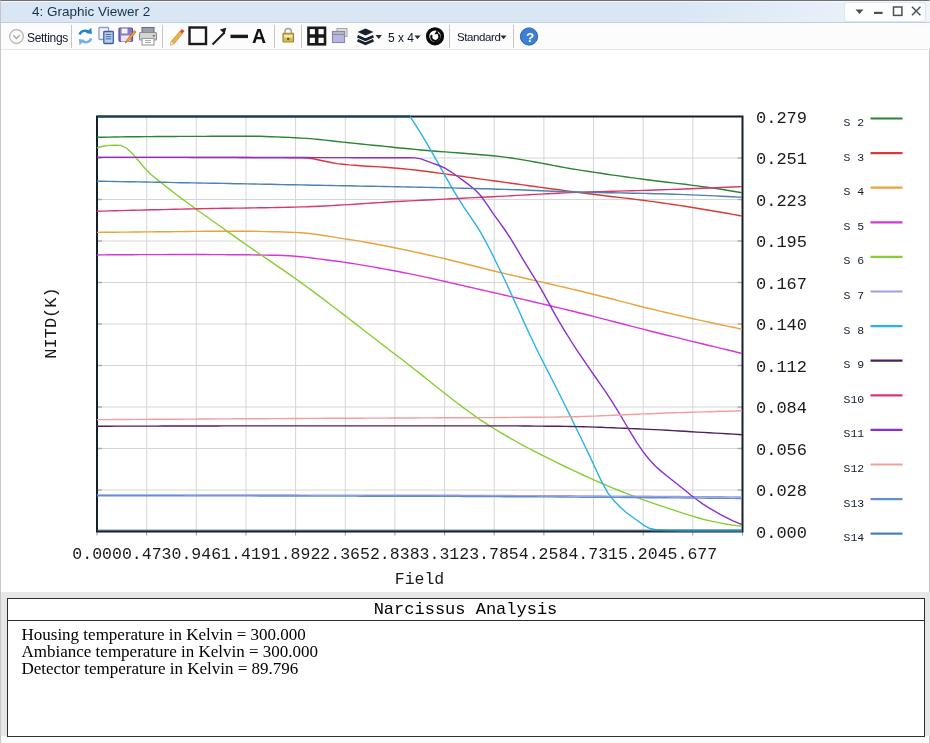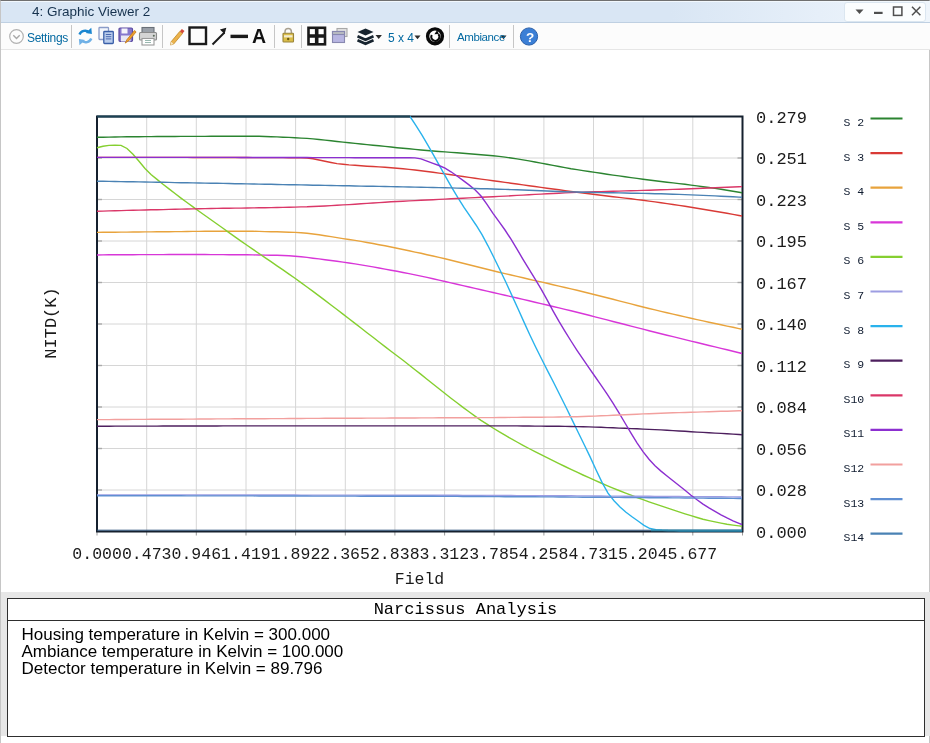--- a/index.html
+++ b/index.html
@@ -1,27 +1,27 @@
 <!DOCTYPE html>
 <html><head><meta charset="utf-8">
 <style>
 html,body{margin:0;padding:0;width:930px;height:743px;overflow:hidden;background:#fff;font-family:"Liberation Sans",sans-serif;}
 #win{position:absolute;left:0;top:0;width:930px;height:743px;border-left:1px solid #c6c6c6;border-right:1px solid #c6c6c6;border-top:1px solid #707070;box-sizing:border-box;}
 #titlebar{position:absolute;left:0;top:0;width:930px;height:22px;background:linear-gradient(90deg,#d9e6f4 0%,#d9e6f4 72%,#e6eff9 88%,#eff5fb 100%);border-bottom:1px solid #bfd0e2;box-shadow:inset 0 1px 0 #f2f8fd;box-sizing:border-box;}
 #title{position:absolute;left:31px;top:3px;font-size:13.5px;color:#16324e;}
 #btnpanel{position:absolute;left:843px;top:1px;width:82px;height:20px;background:#fbfdfe;border:1px solid #dbe6f0;border-radius:3px;box-sizing:border-box;}
 #toolbar{position:absolute;left:0;top:22px;width:930px;height:27px;background:#fcfcfc;border-bottom:1px solid #e6e6e6;box-sizing:border-box;}
 .sep{position:absolute;top:2px;width:1px;height:23px;background:#c6c6c6;}
-.tbtxt{position:absolute;top:8px;font-size:11.5px;color:#0369a1;}
+.tbtxt{position:absolute;top:8px;font-size:11.5px;color:#0f172a;}
 #plotsvg{position:absolute;left:0;top:49px;}
 #botpanel{position:absolute;left:0;top:591px;width:930px;height:144px;background:#e7e7e7;}
 #botbox{position:absolute;left:5.5px;top:6px;width:916px;height:136.5px;background:#fff;border:1.5px solid #2e2e2e;}
 #boxtitle{position:absolute;left:0;top:1px;width:100%;text-align:center;font-family:"Liberation Mono",monospace;font-size:17px;color:#000;}
 #boxsep{position:absolute;left:0;top:20.5px;width:100%;height:1.5px;background:#2e2e2e;}
-.boxline{position:absolute;left:14px;font-family:Liberation Sans, sans-serif;font-size:17px;color:#000;white-space:pre;}
+.boxline{position:absolute;left:14px;font-family:Liberation Serif, serif;font-size:17px;color:#000;white-space:pre;}
 </style></head><body>
 <div id="win">
 <div id="titlebar">
  <div id="title">4: Graphic Viewer 2</div>
  <div id="btnpanel"></div>
  <svg width="930" height="22" style="position:absolute;left:0;top:0">
   <path d="M854.5 8.5 l8 0 -4 4.6 z" fill="#4f4f4f"></path>
   <rect x="873" y="10.8" width="8.6" height="2.2" fill="#4f4f4f"></rect>
   <rect x="892.5" y="6" width="8.4" height="8.4" fill="none" stroke="#4f4f4f" stroke-width="1.5"></rect>
   <path d="M911 5.8 l8.4 8.4 M919.4 5.8 l-8.4 8.4" stroke="#4f4f4f" stroke-width="1.5"></path>
@@ -86,21 +86,21 @@
   <circle cx="434" cy="13.3" r="7.4" fill="#fff" stroke="#0a0a0a" stroke-width="3.4"></circle>
   <path d="M430.8 12 a4 4 0 1 0 6.6 -0.8" fill="none" stroke="#0a0a0a" stroke-width="2"></path>
   <path d="M436.2 7 l1.6 4 -4.4 0.3 z" fill="#0a0a0a"></path>
   <path d="M499.5 12.5 l6 0 -3 3.8 z" fill="#2a2a2a"></path>
 
   <circle cx="528" cy="13.5" r="8.6" fill="#3b7fd6" stroke="#2a5fa8" stroke-width="1"></circle>
   <text x="525" y="18.5" font-family="Liberation Sans,sans-serif" font-size="13.5" font-weight="bold" fill="#fff">?</text>
  </svg>
  <div class="tbtxt" style="left:26px;top:7.5px;font-size:12px;letter-spacing:-0.3px">Settings</div>
  <div class="tbtxt" style="left:387px;font-size:12px;top:7.5px">5 x 4</div>
- <div class="tbtxt" style="left:456px;font-size:11.5px;top:8px;letter-spacing:-0.4px">Ambiance</div>
+ <div class="tbtxt" style="left:456px;font-size:11.5px;top:8px;letter-spacing:-0.4px">Standard</div>
  <div class="sep" style="left:70px"></div>
  <div class="sep" style="left:161px"></div>
  <div class="sep" style="left:273px"></div>
  <div class="sep" style="left:300px"></div>
  <div class="sep" style="left:448px"></div>
  <div class="sep" style="left:512px"></div>
 </div>
 <svg id="plotsvg" width="930" height="542" viewBox="0 49 930 542" font-family="Liberation Mono,monospace" fill="#1a1a1a">
 <g>
         <line x1="145.7" y1="115.5" x2="145.7" y2="530.5" stroke="#d6d6d6" stroke-width="1"></line>
@@ -219,17 +219,17 @@
         <line x1="869.5" y1="498.1" x2="901.5" y2="498.1" stroke="#5f8fd2" stroke-width="2.2"></line>
         <text x="842.5" y="540.2" font-size="11.5" fill="#101c30">S14</text>
         <line x1="869.5" y1="532.7" x2="901.5" y2="532.7" stroke="#4a82b4" stroke-width="2.2"></line>
       </g>
 </svg>
 <div id="botpanel">
  <div id="botbox">
   <div id="boxtitle">Narcissus Analysis</div>
   <div id="boxsep"></div>
   <div class="boxline" style="top:26px">Housing temperature in Kelvin = 300.000</div>
-  <div class="boxline" style="top:43px">Ambiance temperature in Kelvin = 100.000</div>
+  <div class="boxline" style="top:43px">Ambiance temperature in Kelvin = 300.000</div>
   <div class="boxline" style="top:60px">Detector temperature in Kelvin = 89.796</div>
  </div>
 </div>
 </div>
 
 </body></html>

